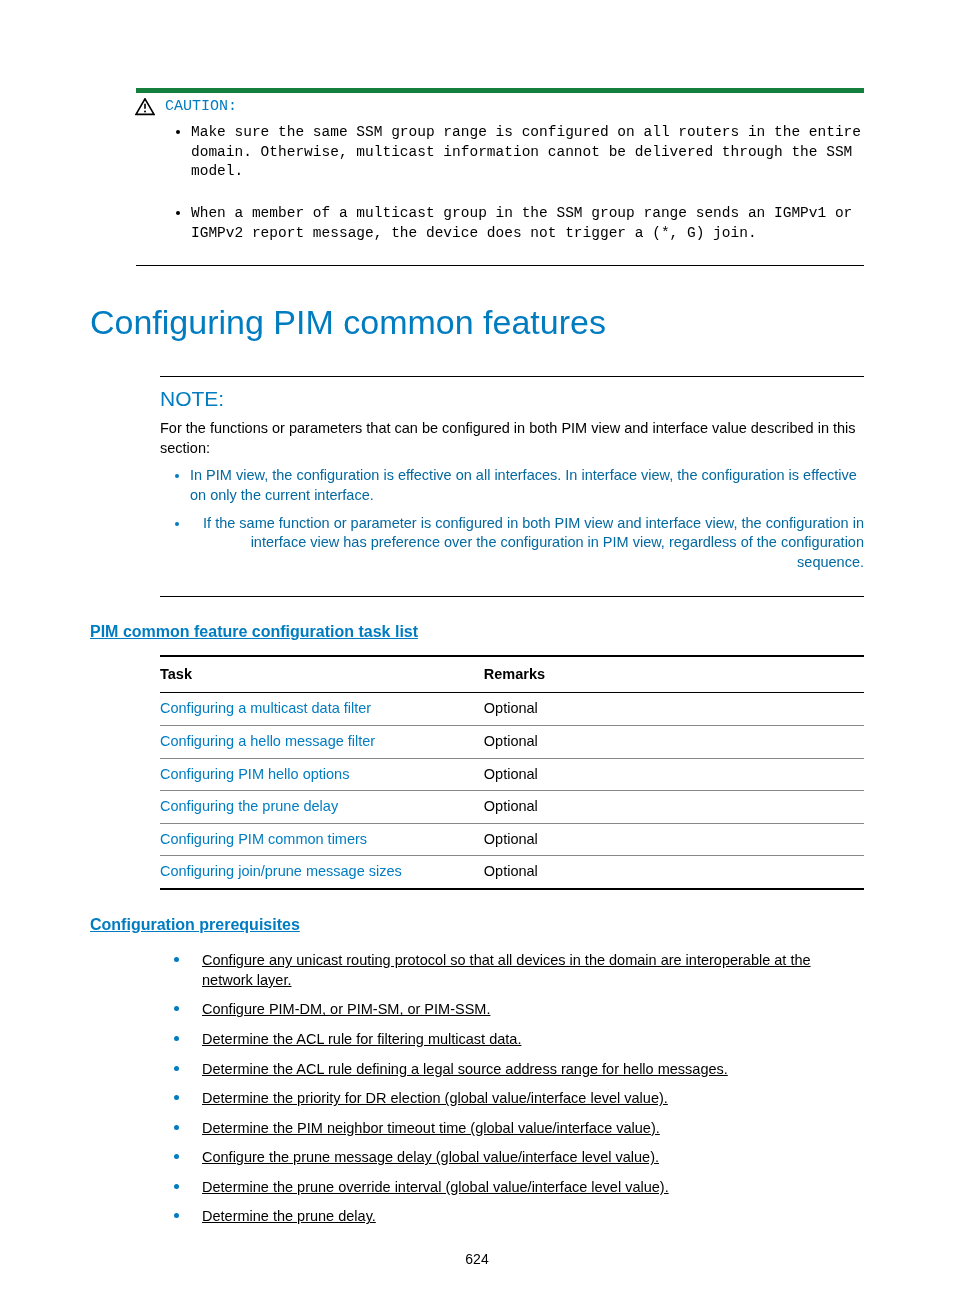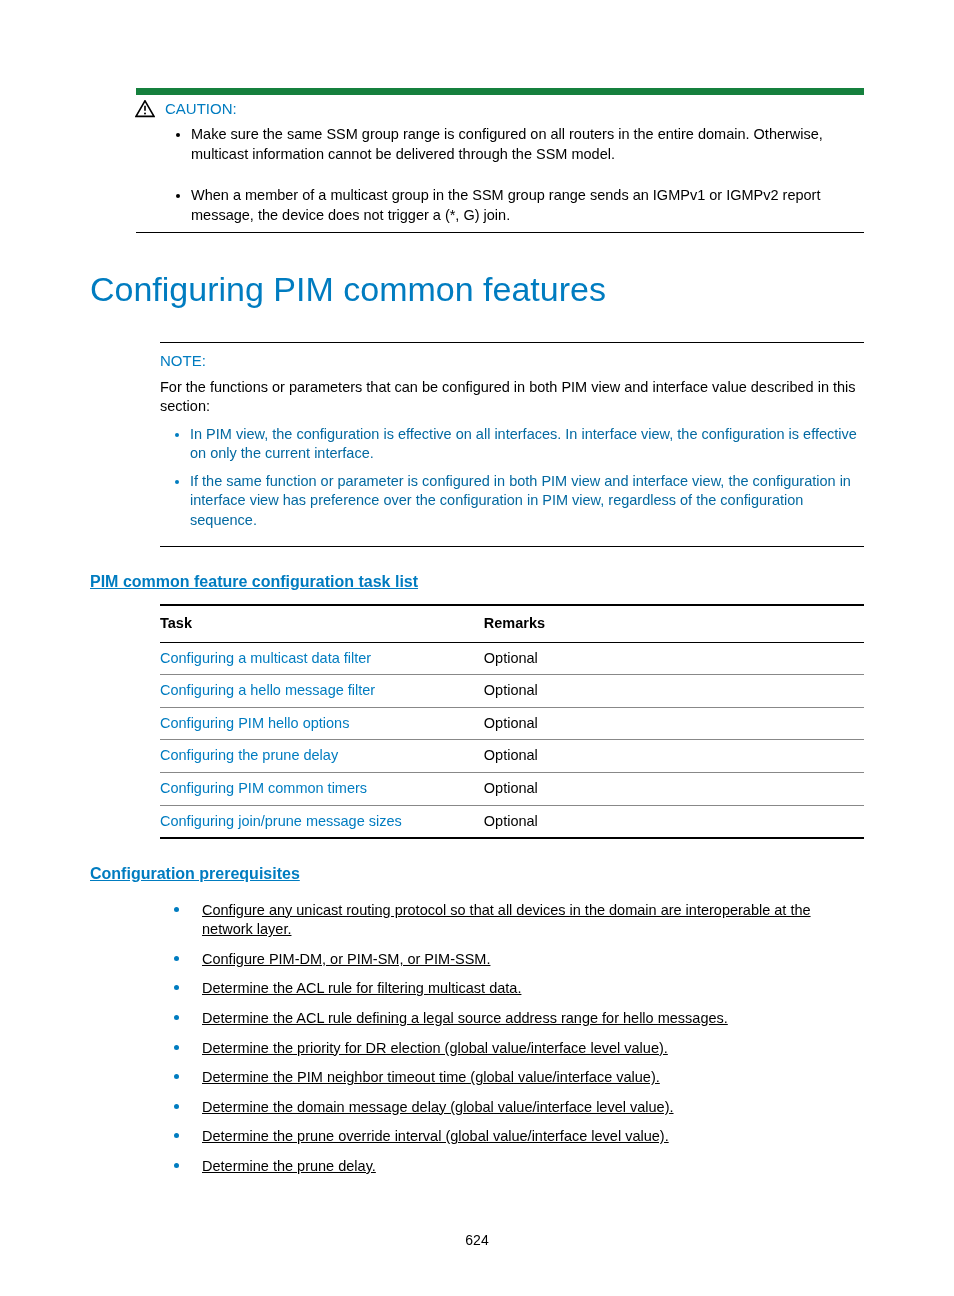--- a/index.html
+++ b/index.html
@@ -18,24 +18,25 @@
   .page {
     box-sizing: border-box;
     width: 954px;
     min-height: 1296px;
     padding: 88px 90px 40px 90px;
     position: relative;
   }
 
   
   .caution-box {
-    border-top: 7px solid #15803d;
+    border-top: 5px solid #15803d;
     border-bottom: 1px solid #000;
     margin-left: 46px;
     padding: 4px 0 6px 0;
+    font-family: Liberation Mono, monospace;
   }
   .caution-header {
     display: flex;
     align-items: center;
     gap: 10px;
     margin-bottom: 6px;
   }
   .caution-triangle {
     width: 20px; height: 18px;
     margin-left: -1px;
@@ -45,53 +46,53 @@
     font-size: 15px;
   }
   .caution-list {
     list-style: disc;
     margin: 0;
     padding-left: 55px;
   }
   .caution-list li {
     margin-bottom: 22px;
   }
-  .caution-list li:last-child { margin-bottom: 0; }
+  .caution-list li:last-child { margin-bottom: 16px; }
 
   
   h1.h1 {
     font-family: "Trebuchet MS", Arial, sans-serif;
     font-weight: normal;
     color: #007cc0;
     font-size: 34px;
     margin: 34px 0 30px 0;
   }
 
   
   .note-box {
     border-top: 1px solid #000;
     border-bottom: 1px solid #000;
     margin-left: 70px;
     padding: 8px 0 8px 0;
   }
   .note-label {
     color: #007cc0;
-    font-size: 15px;
+    font-size: 21px;
     margin-bottom: 6px;
   }
   .note-intro {
     margin: 0 0 8px 0;
   }
   .note-list {
     list-style: disc;
     margin: 0;
     padding-left: 30px;
   }
   .note-list li { margin-bottom: 8px; color:#0369a1;}
-  .note-list li:last-child { margin-bottom: 7px; }
+  .note-list li:last-child { margin-bottom: 16px; text-align: right; }
   .note-list li::marker { color:#007cc0; }
 
   
   h3.h3 {
     color: #007cc0;
     font-weight: bold;
     font-size: 16px;
     margin: 24px 0 12px 0;
     text-decoration: underline;
   }
@@ -145,21 +146,21 @@
     left: 14px;
     top: 6px;
     width: 5px;
     height: 5px;
     background: #007cc0;
     border-radius: 50%;
   }
 
   .page-number {
     position: absolute;
-    bottom: 46px;
+    bottom: 27px;
     left: 0; right: 0;
     text-align: center;
     font-size: 14px;
   }
 </style>
 </head>
 <body>
 
 <div class="page">
 
@@ -227,19 +228,19 @@
   </table>
 
   <h3 class="h3">Configuration prerequisites</h3>
   <ul class="circle-list">
     <li>Configure any unicast routing protocol so that all devices in the domain are interoperable at the network layer.</li>
     <li>Configure PIM-DM, or PIM-SM, or PIM-SSM.</li>
     <li>Determine the ACL rule for filtering multicast data.</li>
     <li>Determine the ACL rule defining a legal source address range for hello messages.</li>
     <li>Determine the priority for DR election (global value/interface level value).</li>
     <li>Determine the PIM neighbor timeout time (global value/interface value).</li>
-    <li>Determine the domain message delay (global value/interface level value).</li>
+    <li>Configure the prune message delay (global value/interface level value).</li>
     <li>Determine the prune override interval (global value/interface level value).</li>
     <li>Determine the prune delay.</li>
   </ul>
 
   <div class="page-number">624</div>
 </div>
 
 </body></html>

